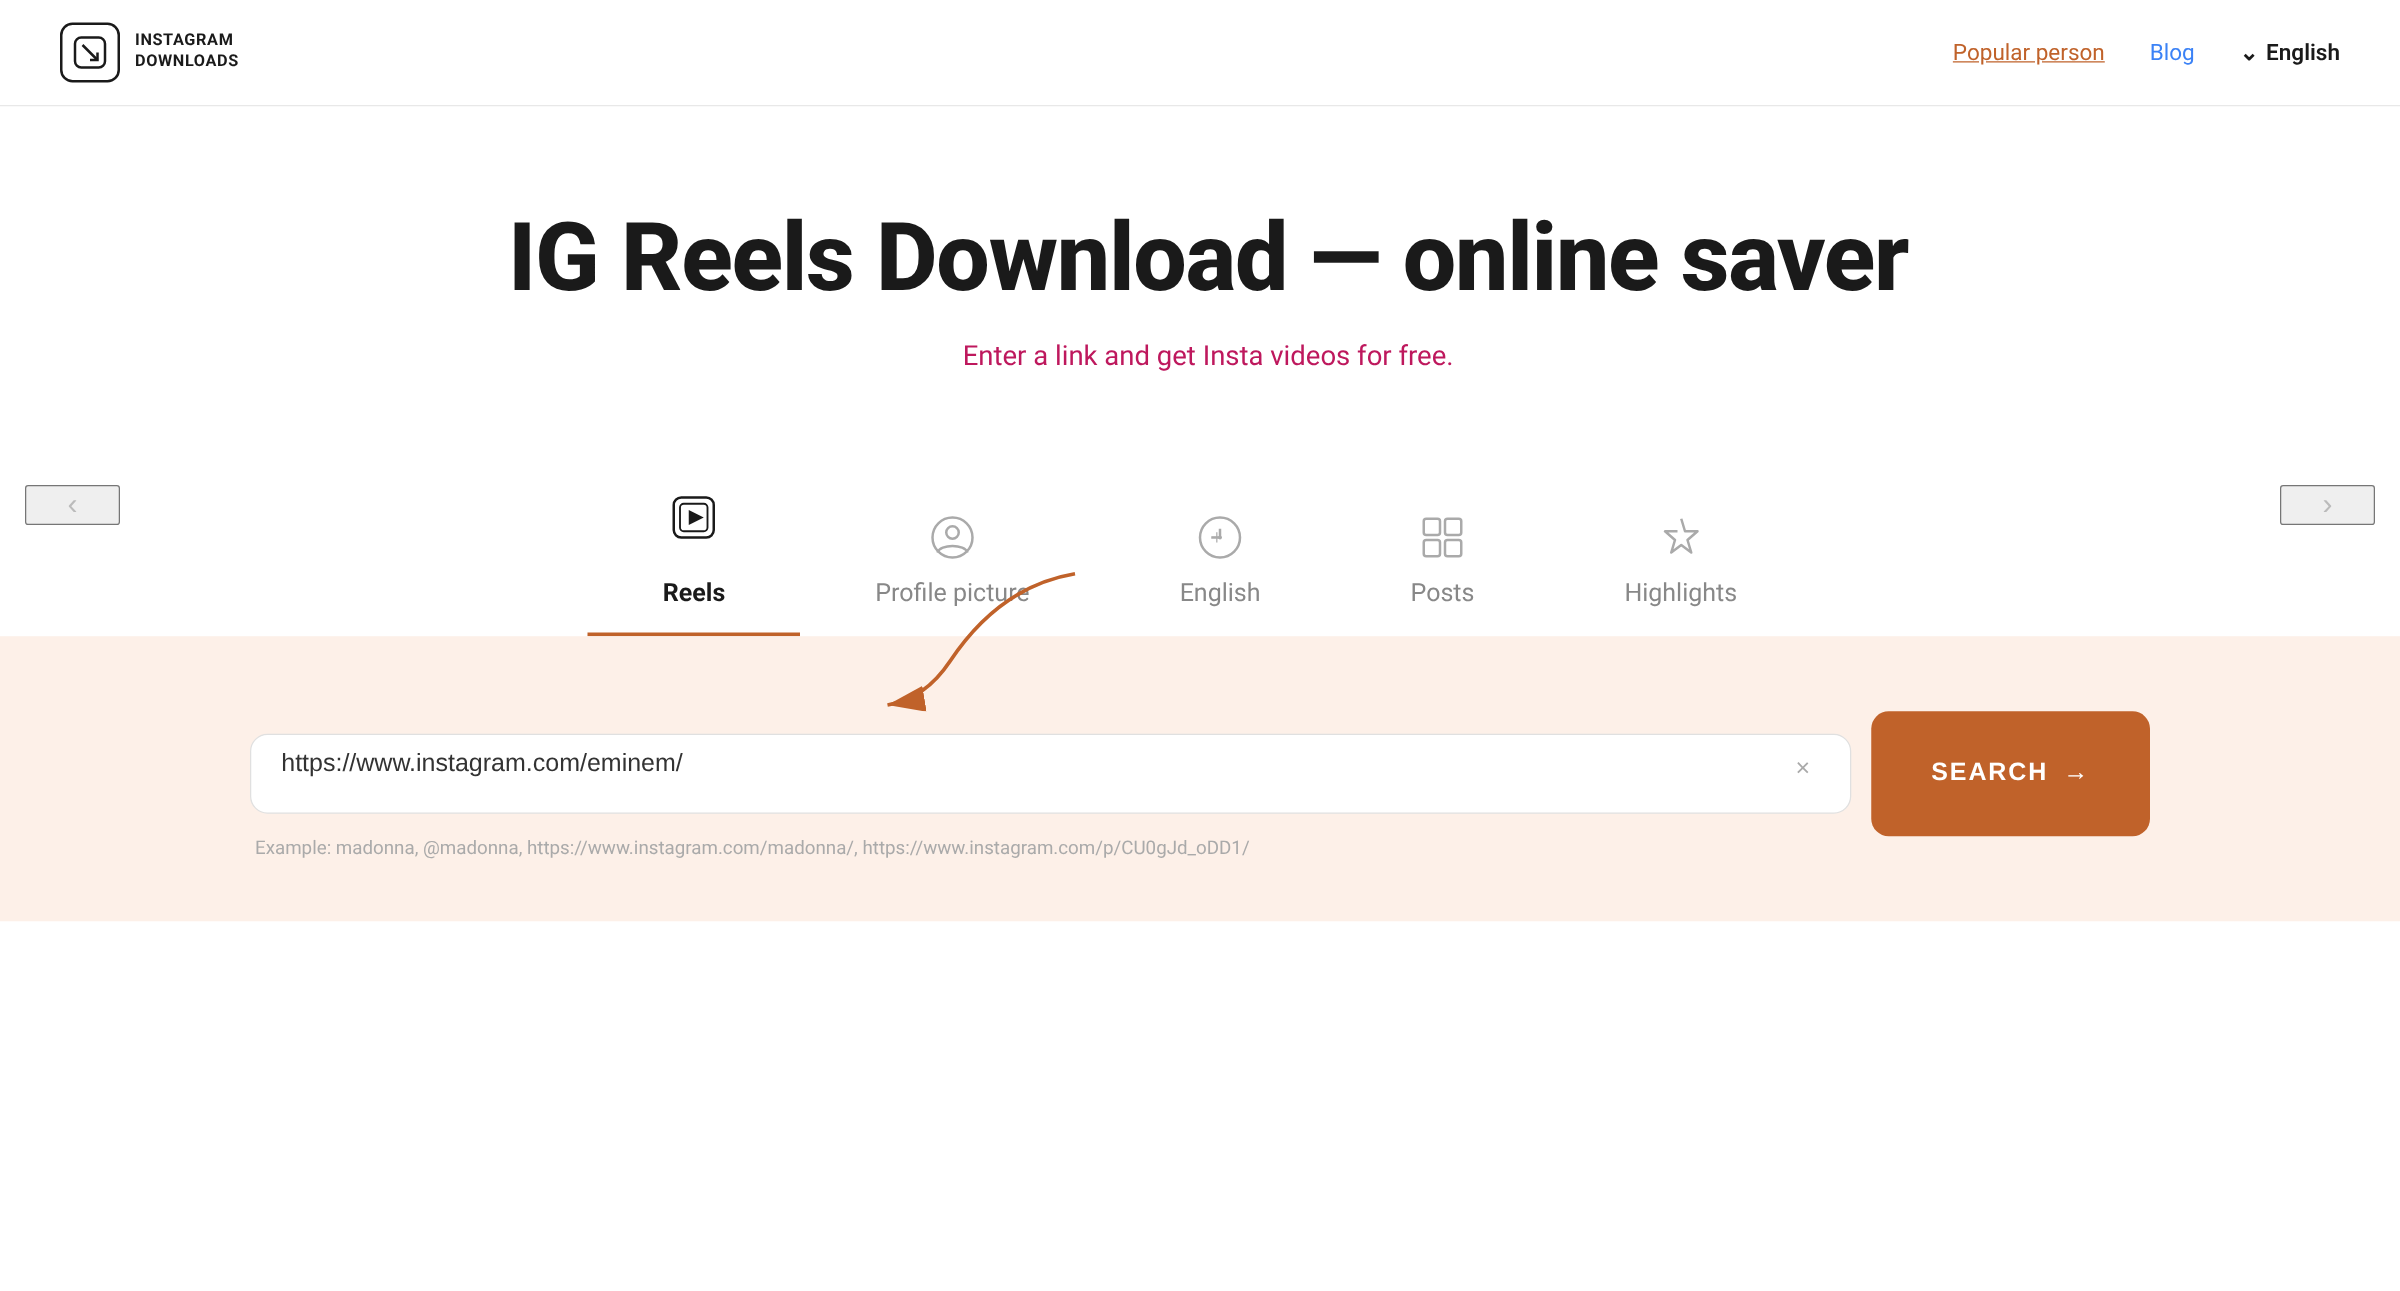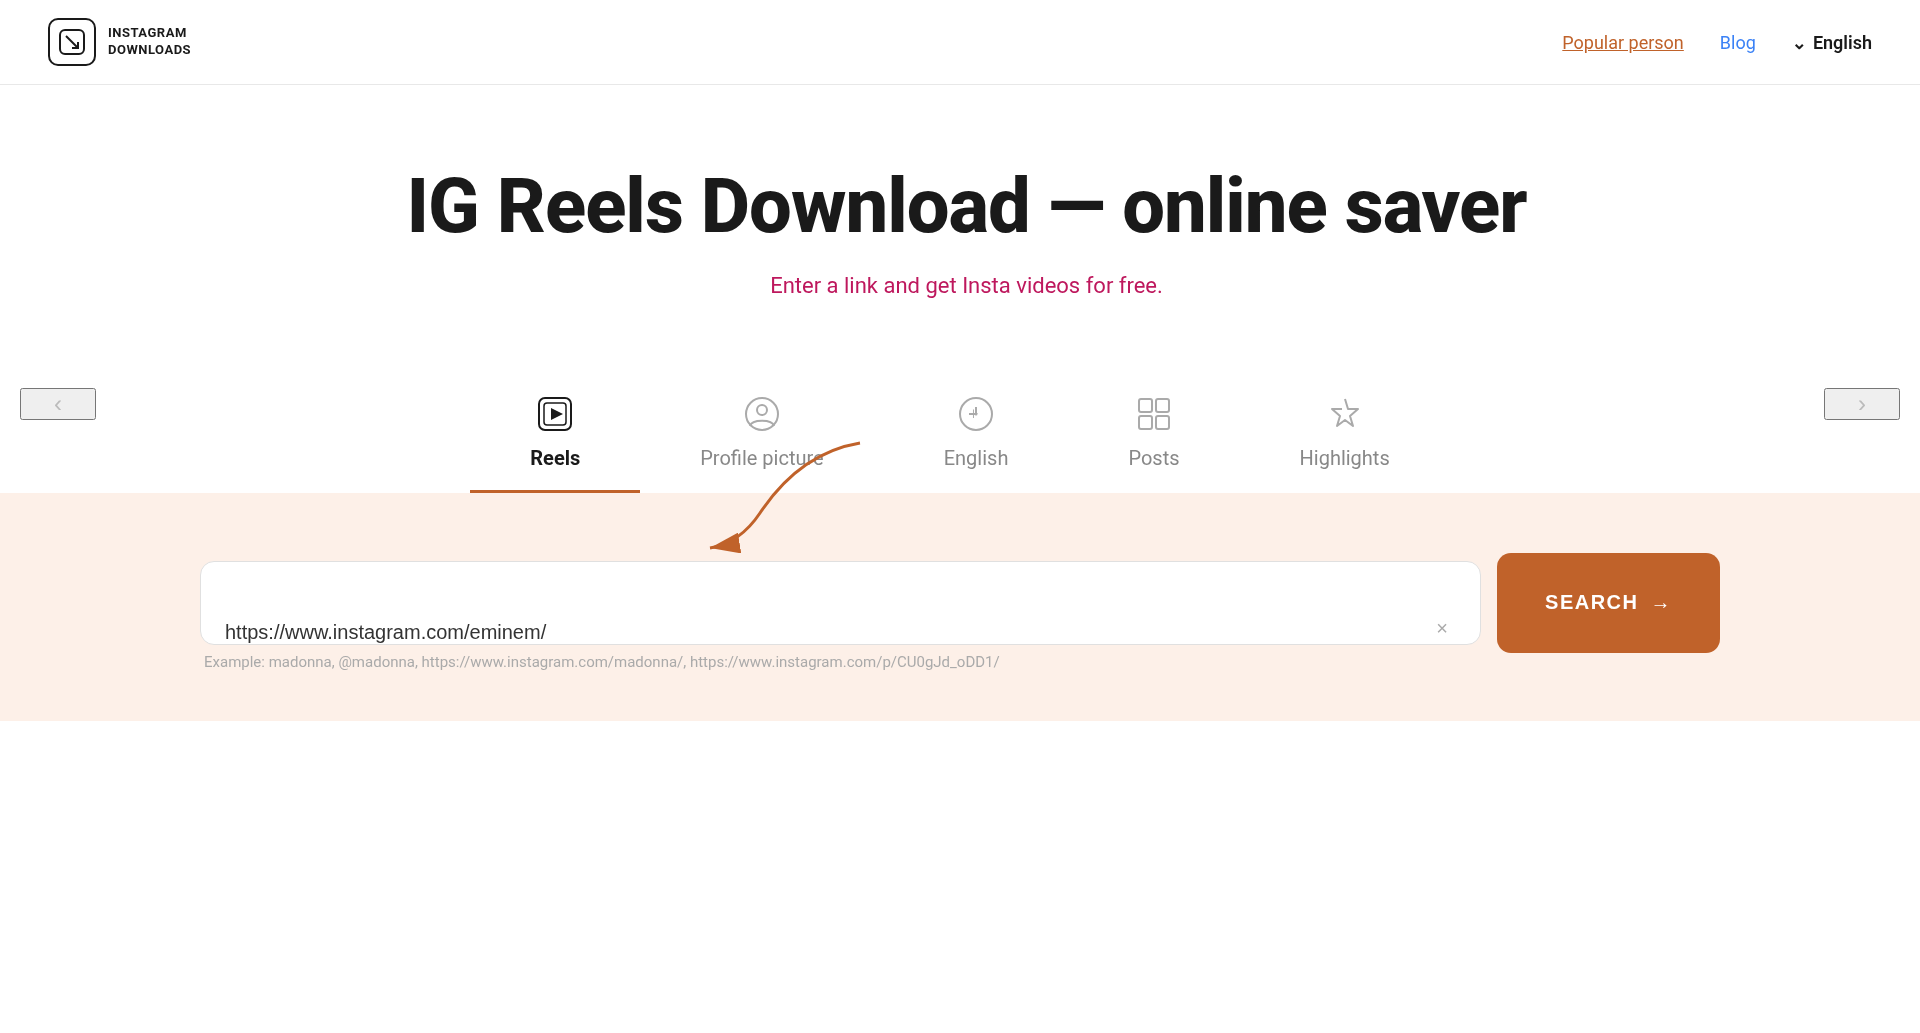--- a/index.html
+++ b/index.html
@@ -151,20 +151,21 @@
       position: relative;
     }
 
     .tab-item.active {
       border-bottom: 3px solid #c0622a;
     }
 
     .tab-item.active .tab-label {
       color: #1a1a1a;
       font-weight: 700;
+      margin-top: 16px;
     }
 
     .tab-label {
       font-size: 20px;
       color: #888;
       font-weight: 400;
     }
 
     .tab-icon {
       width: 40px;
@@ -198,26 +199,26 @@
 
     .search-bar-row {
       display: flex;
       gap: 16px;
       align-items: center;
     }
 
     .search-input-wrapper {
       flex: 1;
       display: flex;
-      align-items: flex-end;
+      align-items: flex-start;
       background: #ffffff;
       border: 1px solid #e0e0e0;
       border-radius: 14px;
-      padding: 0 24px;
-      height: 84px;
+      padding: 12px 24px;
+      height: 64px;
     }
 
     .search-input {
       flex: 1;
       border: none;
       outline: none;
       font-size: 20px;
       color: #333;
       background: transparent;
     }

